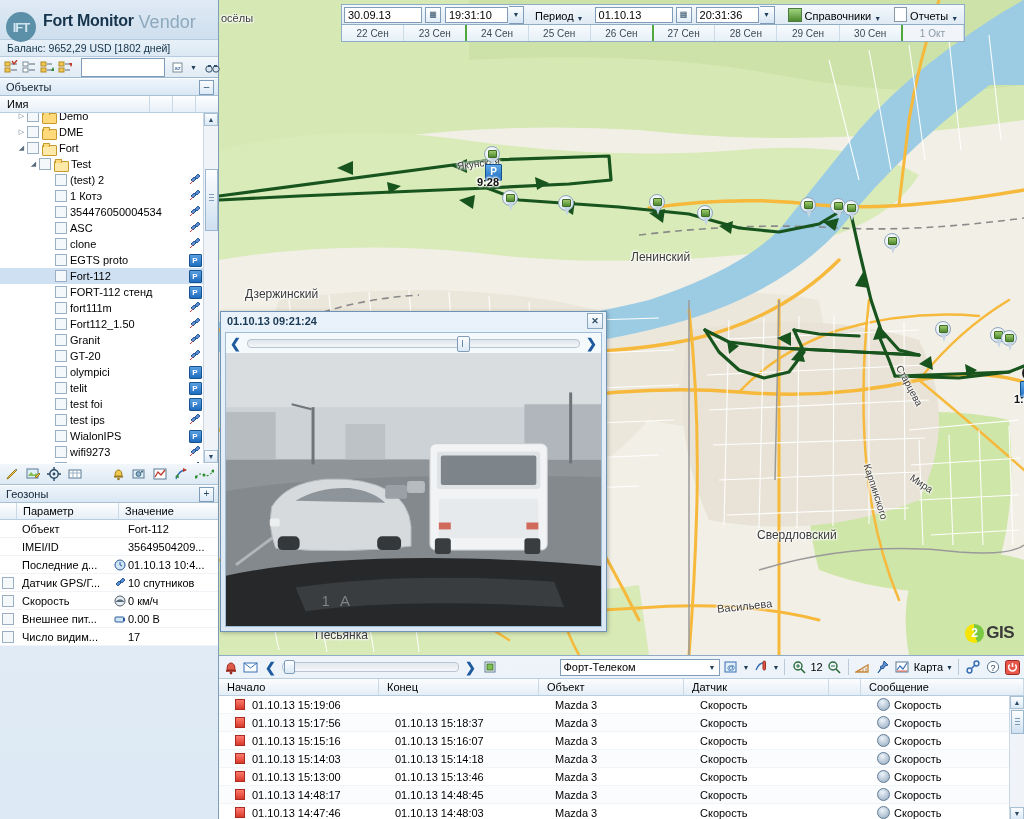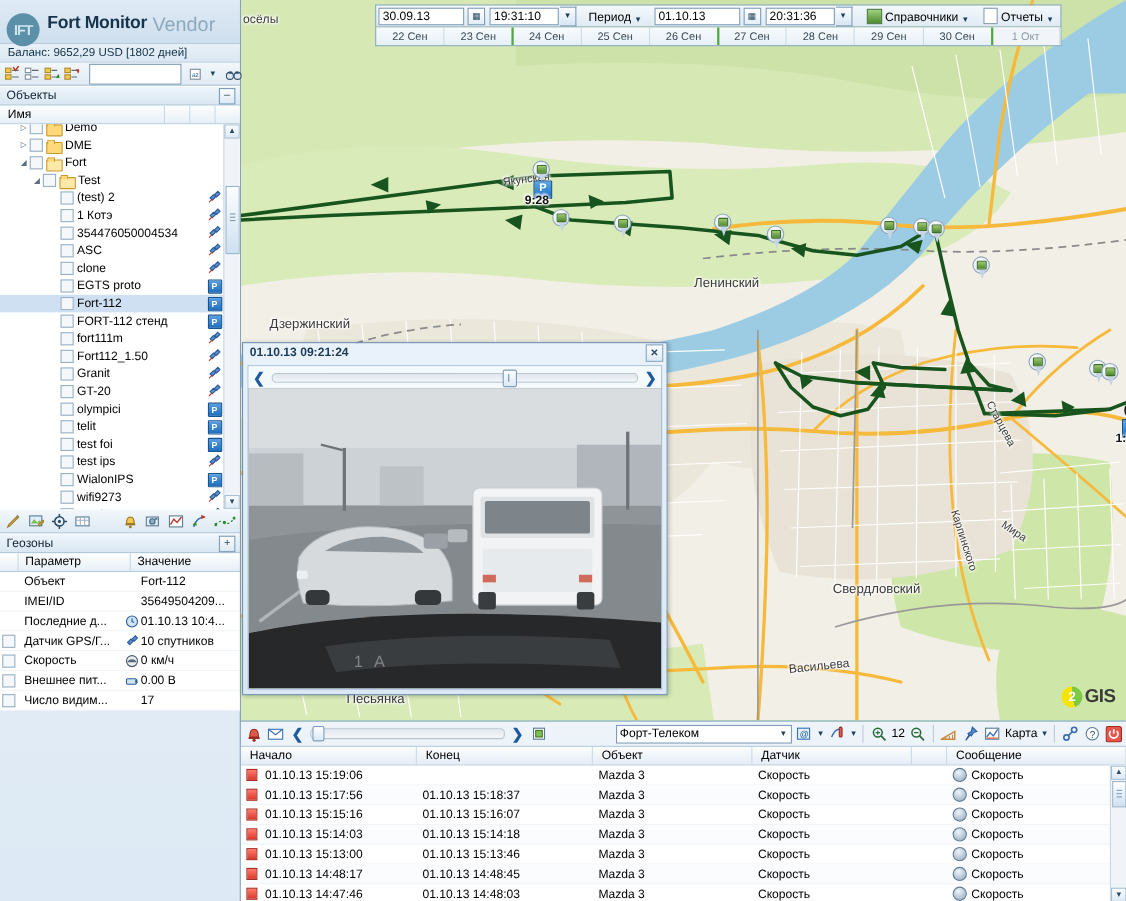--- a/index.html
+++ b/index.html
@@ -159,21 +159,21 @@
   .b-select{width:160px;height:17px;border:1px solid #7f9db9;background:#fff;display:flex;align-items:center;
     padding:0 3px;font-size:11px;justify-content:space-between;box-sizing:border-box;}
   .b-vsep{width:1px;height:16px;background:#bccbd8;margin:0 2px;}
 
   .grid-head{height:18px;background:linear-gradient(#fcfdfe,#e4edf6);border-top:1px solid #b9cde0;
     border-bottom:1px solid #b9cde0;display:flex;align-items:center;font-size:11px;box-sizing:border-box;}
   .gh{border-right:1px solid #cbd9e6;height:100%;display:flex;align-items:center;padding-left:8px;box-sizing:border-box;}
   .grid-body{position:relative;height:124px;background:#fff;overflow:hidden;}
   .grow{height:17px;display:flex;align-items:center;font-size:11px;border-bottom:1px solid #f2f5f8;}
   .grow:nth-child(even){background:#fafcfe;}
-  .gc{height:100%;display:flex;align-items:center;padding-left:5px;box-sizing:border-box;overflow:hidden;white-space:nowrap;}
+  .gc{height:100%;display:flex;align-items:center;padding-left:16px;box-sizing:border-box;overflow:hidden;white-space:nowrap;}
   .sqred{width:8px;height:9px;background:linear-gradient(#ff7b6e,#d8392b);border:1px solid #a82a20;}
   .msg-ico{width:11px;height:11px;border-radius:50%;background:radial-gradient(circle at 40% 30%,#eef4fa,#8fa6bc);
     border:1px solid #5e7a93;margin-right:4px;flex:0 0 auto;}
 </style>
 </head>
 <body>
 
 <div class="app">
 
   <div class="map">

